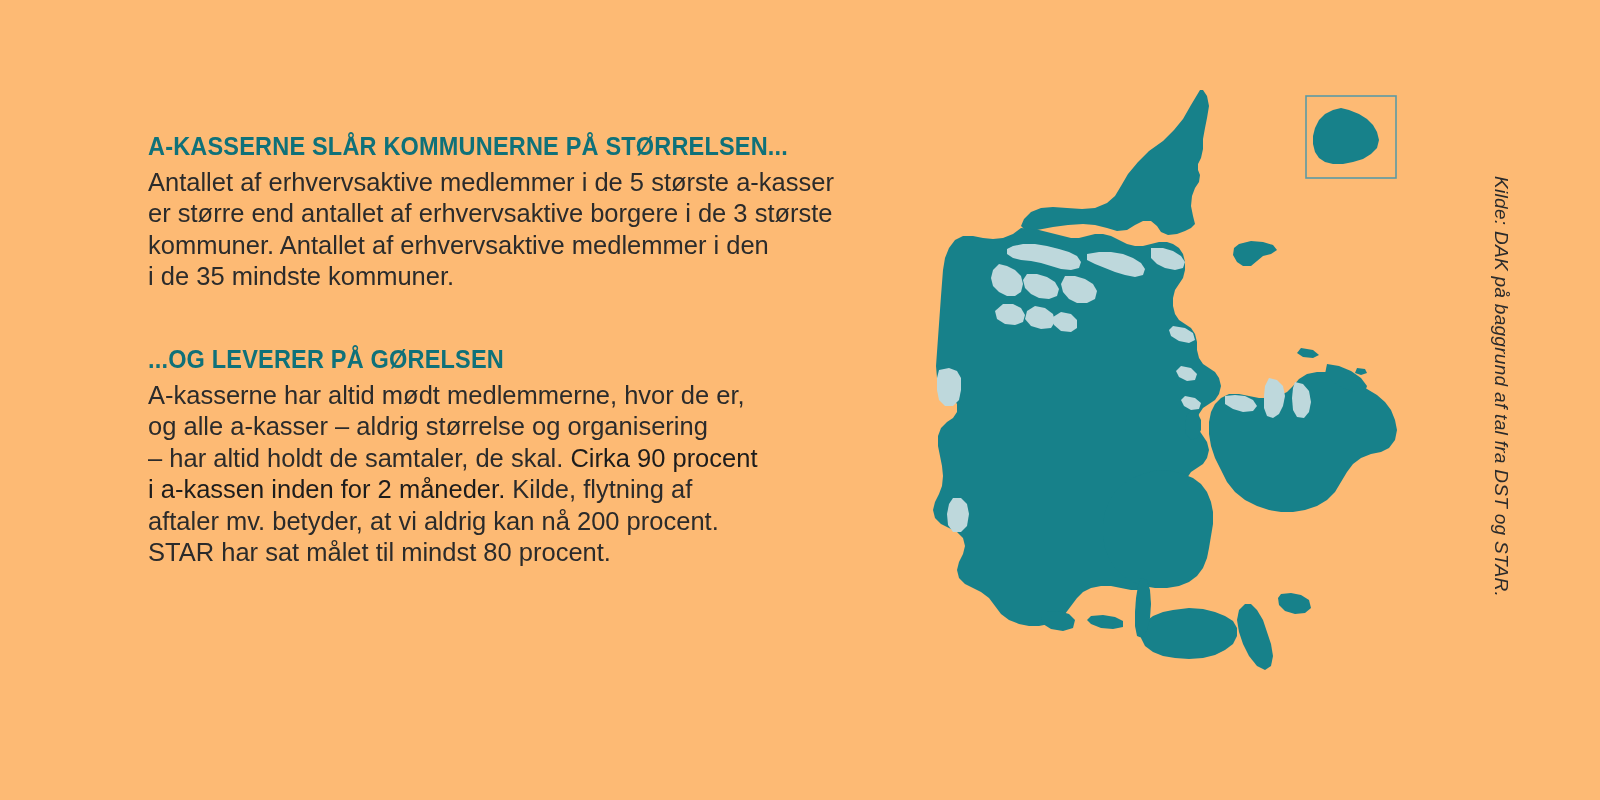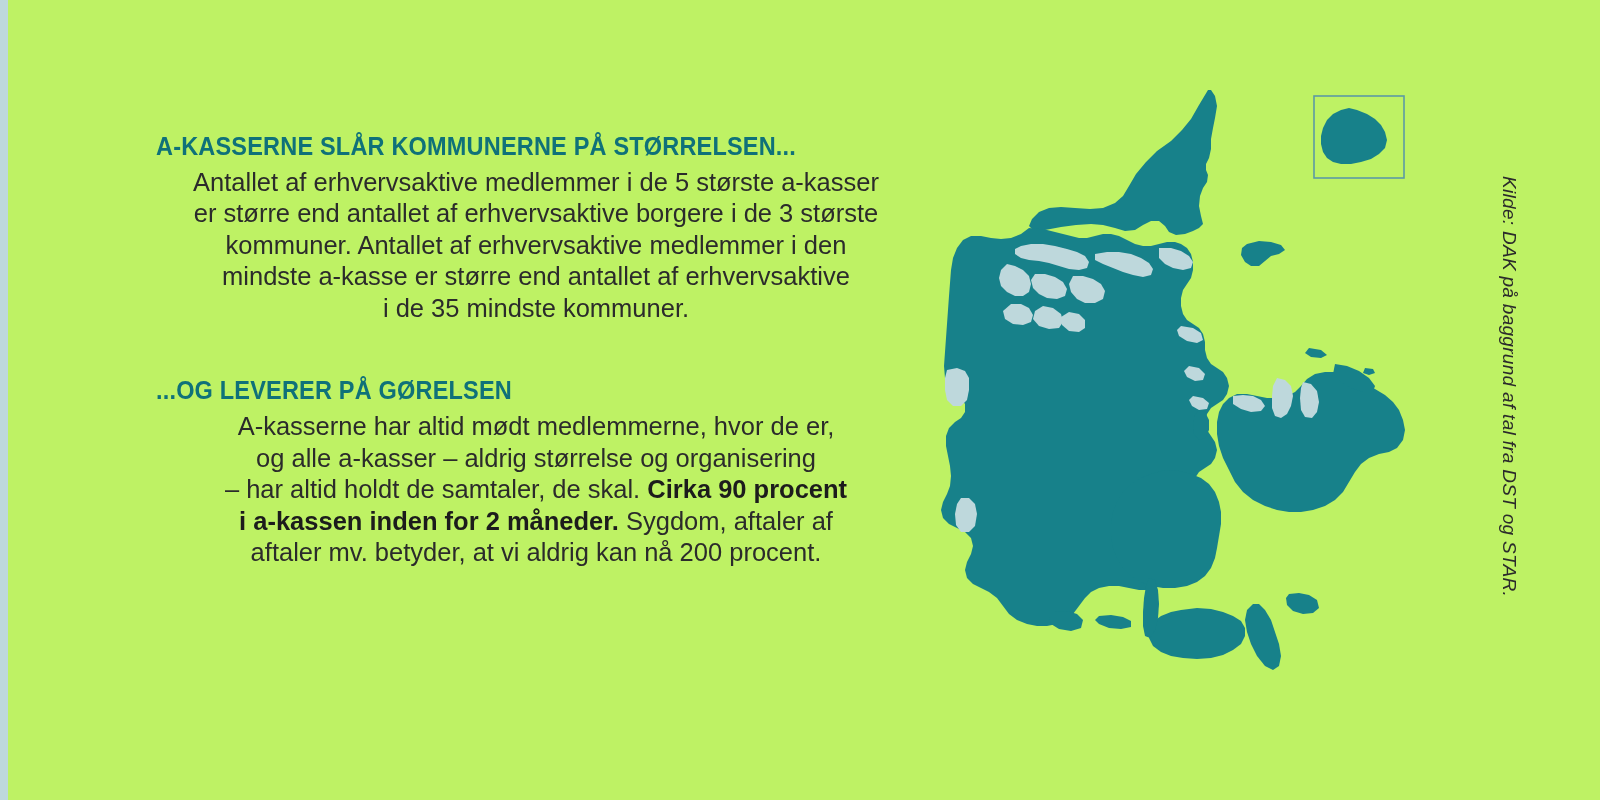--- a/index.html
+++ b/index.html
@@ -11,22 +11,21 @@
     width: 1600px;
     height: 800px;
     overflow: hidden;
     background: #bed8dc;
     font-family: "Liberation Sans", "DejaVu Sans", sans-serif;
     position: relative;
   }
   #infographic {
     position: absolute;
     inset: 0;
-    background: #bef264;
-    margin-left: 8px;
+    background: #fdba74;
   }
 
   
   .text-column {
     position: absolute;
     left: 148px;
     top: 132px;
     width: 760px;
   }
 
@@ -46,24 +45,23 @@
     transform-origin: left center;
     white-space: nowrap;
   }
 
   .body-text {
     color: #2b2b2b;
     font-size: 25.5px;
     line-height: 31.5px;
     margin: 0;
     font-weight: 400;
-    text-align: center;
   }
   .body-text .ln { display: block; white-space: pre; }
-  .body-text b, .body-text .bold { font-weight: 700; color: #1c1c1c; }
+  .body-text b, .body-text .bold { font-weight: 400; color: #1c1c1c; }
 
   
   .source-credit {
     position: absolute;
     left: 1512px;
     top: 176px;
     transform-origin: left top;
     transform: rotate(90deg);
     white-space: nowrap;
     font-style: italic;
@@ -93,33 +91,33 @@
 <div id="infographic">
 
   <div class="text-column">
 
     <div class="block">
       <div class="section-heading">A-KASSERNE SLÅR KOMMUNERNE PÅ STØRRELSEN...</div>
       <div class="body-text">
         <span class="ln">Antallet af erhvervsaktive medlemmer i de 5 største a-kasser</span>
         <span class="ln">er større end antallet af erhvervsaktive borgere i de 3 største</span>
         <span class="ln">kommuner. Antallet af erhvervsaktive medlemmer i den</span>
-        <span class="ln">mindste a-kasse er større end antallet af erhvervsaktive</span>
         <span class="ln">i de 35 mindste kommuner.</span>
       </div>
     </div>
 
     <div class="block second">
       <div class="section-heading">...OG LEVERER PÅ GØRELSEN</div>
       <div class="body-text">
         <span class="ln">A-kasserne har altid mødt medlemmerne, hvor de er,</span>
         <span class="ln">og alle a-kasser – aldrig størrelse og organisering</span>
         <span class="ln"><span>– har altid holdt de samtaler, de skal. </span><span class="bold">Cirka 90 procent</span></span>
-        <span class="ln"><span class="bold">i a-kassen inden for 2 måneder.</span><span> Sygdom, aftaler af</span></span>
+        <span class="ln"><span class="bold">i a-kassen inden for 2 måneder.</span><span> Kilde, flytning af</span></span>
         <span class="ln">aftaler mv. betyder, at vi aldrig kan nå 200 procent.</span>
+        <span class="ln">STAR har sat målet til mindst 80 procent.</span>
       </div>
     </div>
 
   </div>
 
   <div class="source-credit">Kilde: DAK på baggrund af tal fra DST og STAR.</div>
 
   <div class="map-wrap">
     <svg viewBox="0 0 570 630" xmlns="http://www.w3.org/2000/svg">
       <g fill="#17818a">

